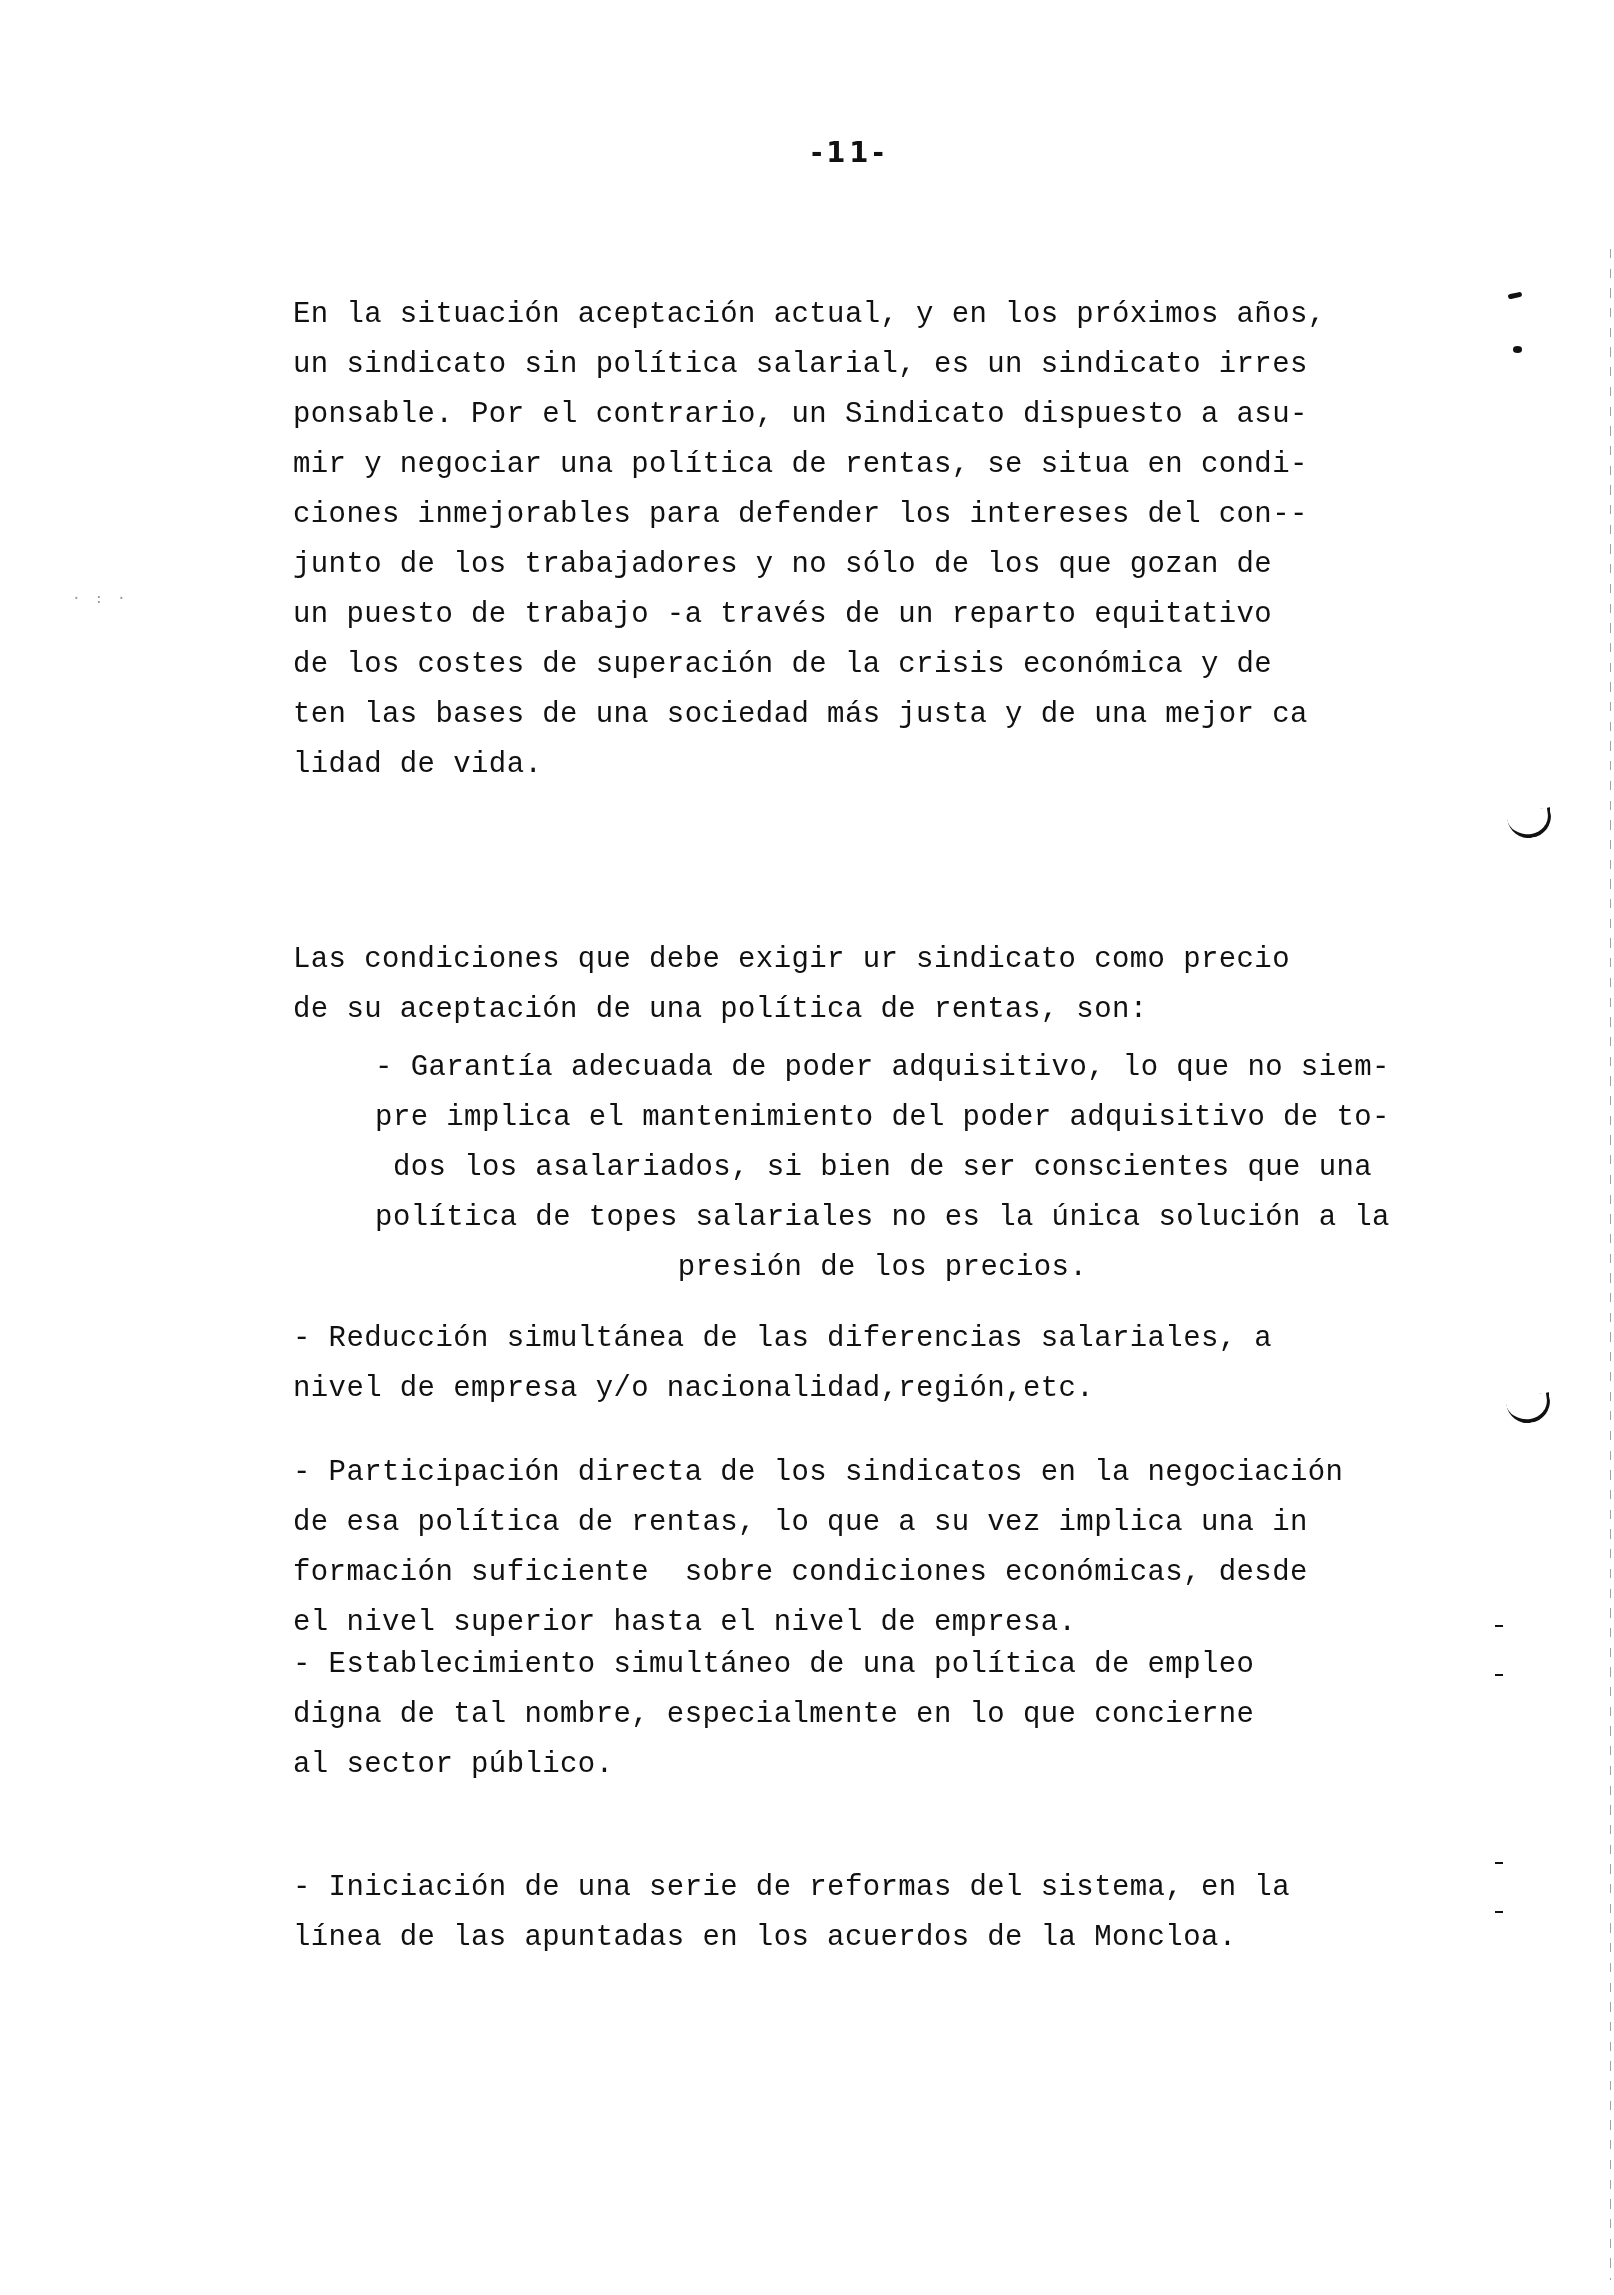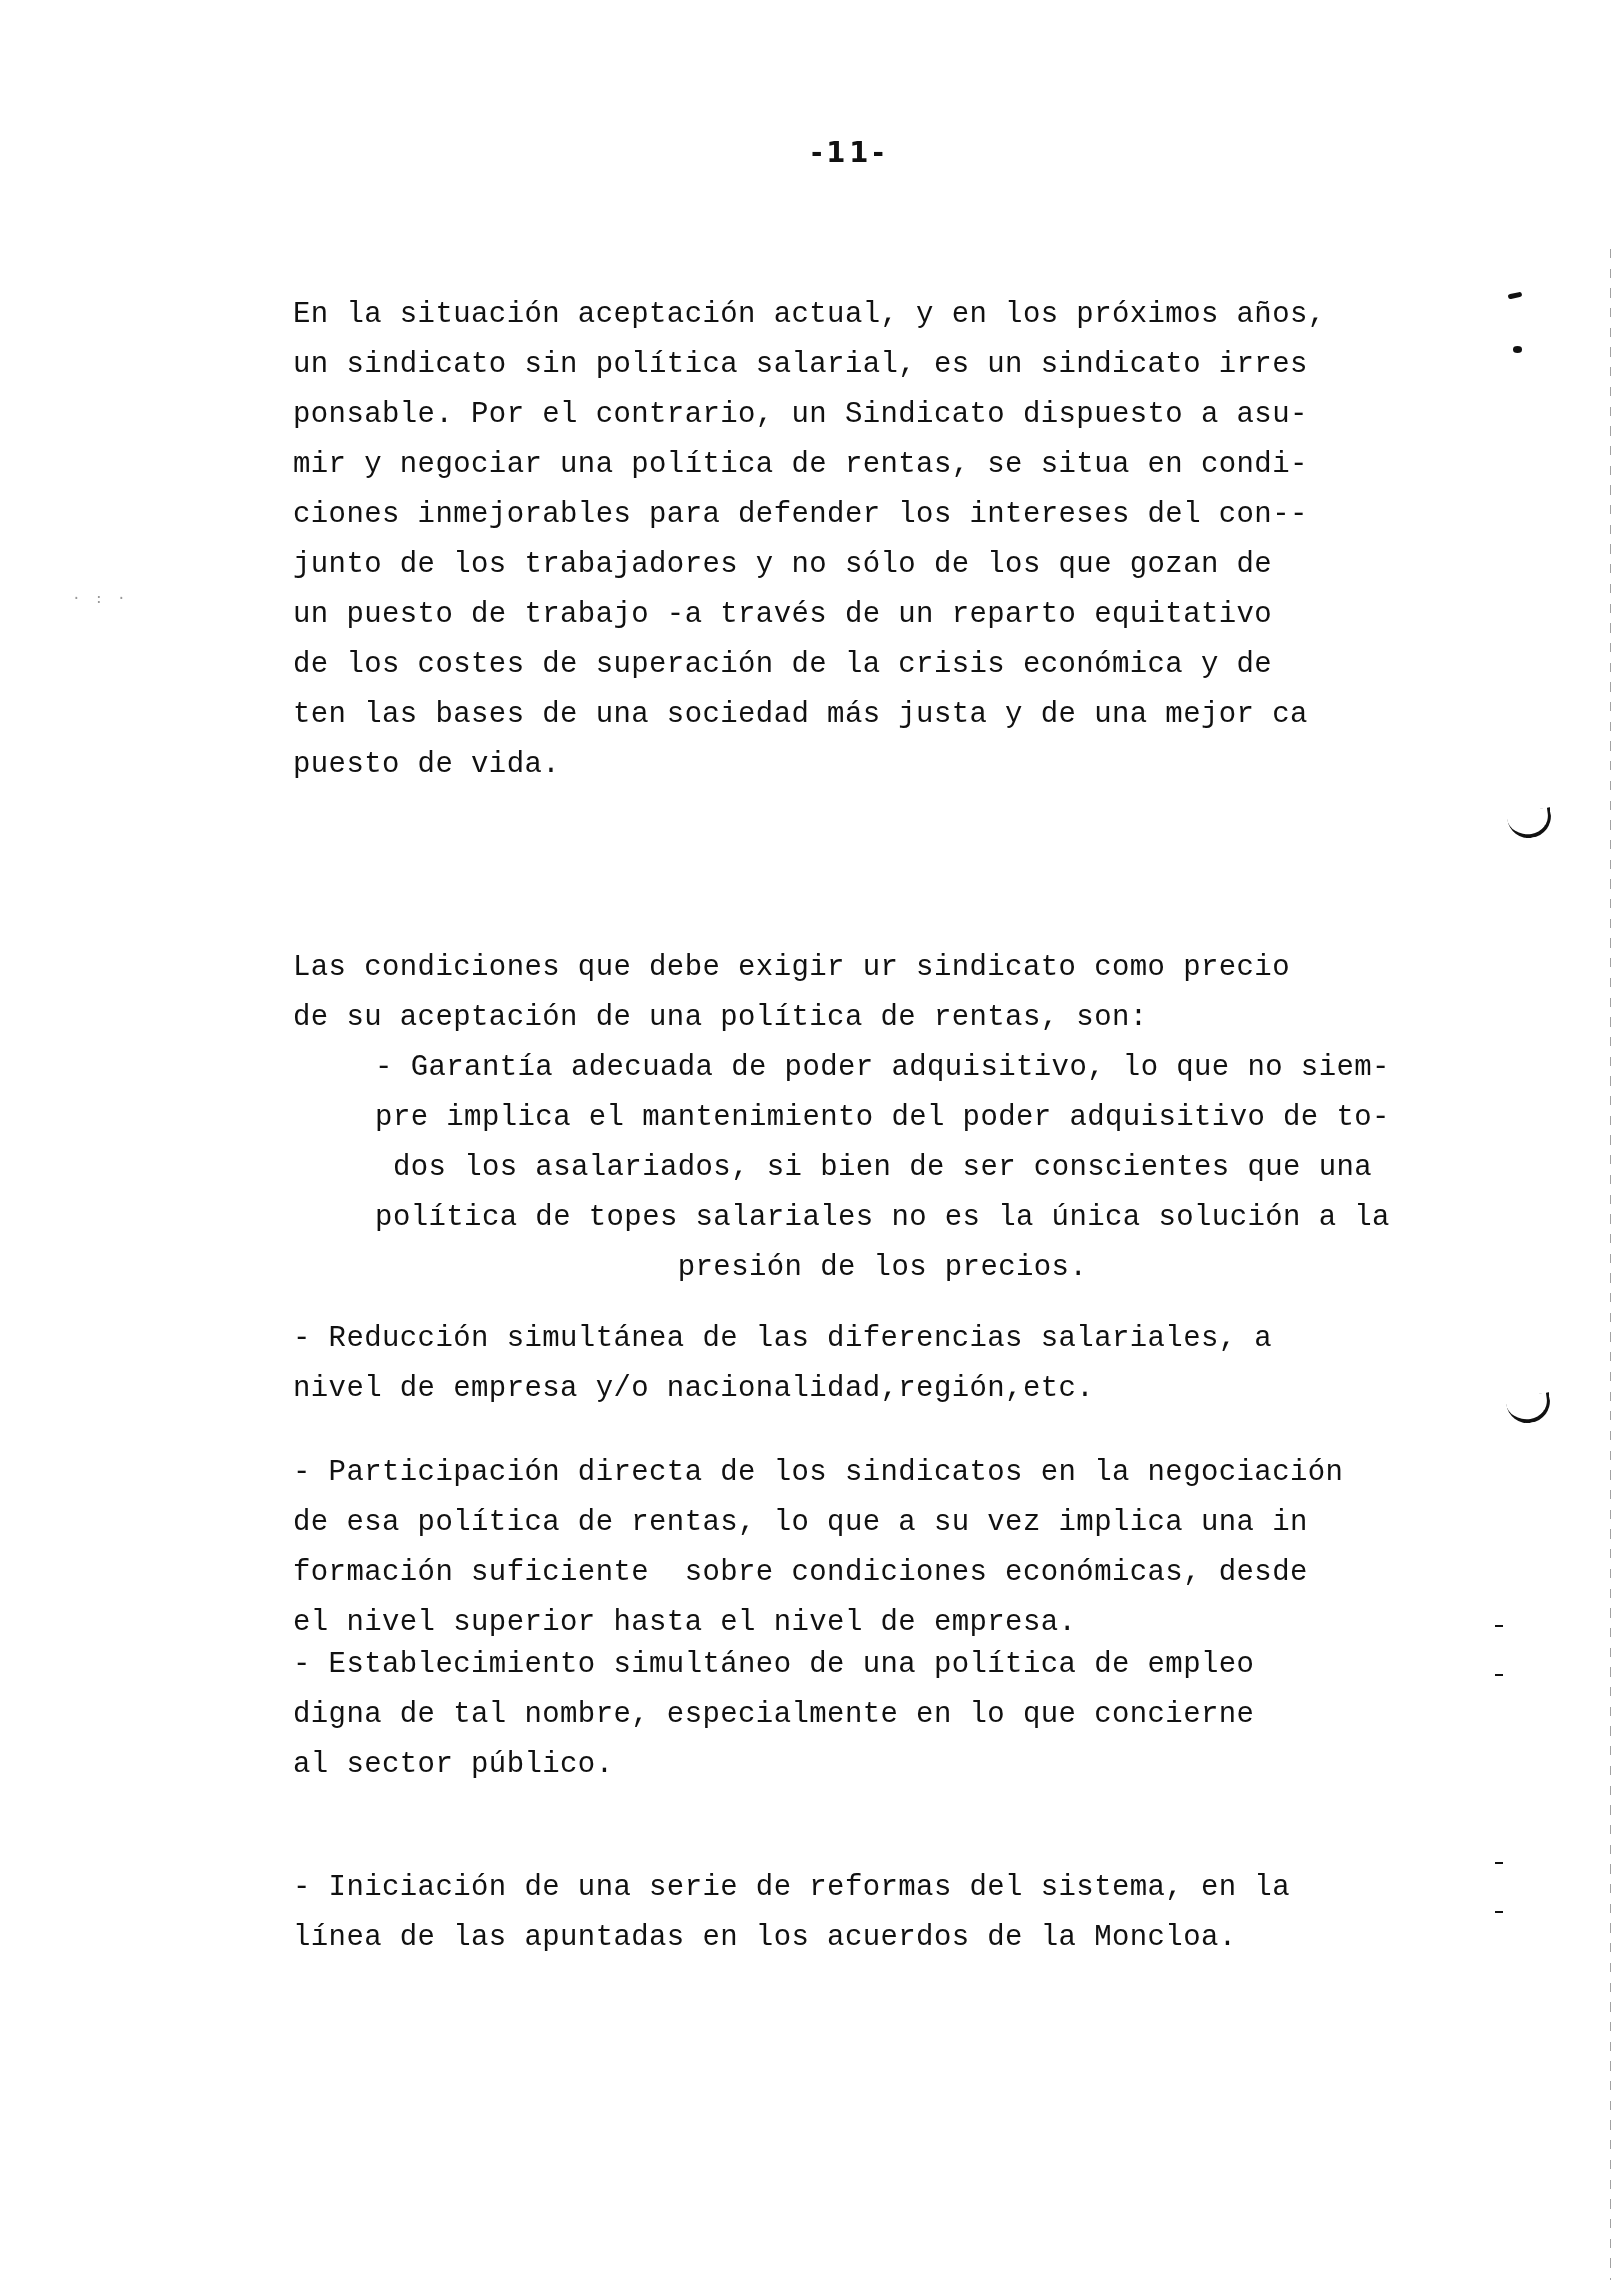--- a/index.html
+++ b/index.html
@@ -37,21 +37,21 @@
       width: 1179px;
     }
     .line {
       display: block;
       white-space: pre;
       font-size: 29px;
       line-height: 50px;
       letter-spacing: 0.4px;
     }
     .p1 { top: 290px; }
-    .p2 { top: 935px; margin-top: 8px; }
+    .p2 { top: 935px; }
     .item1 { top: 1043px; text-align: center; }
     .item2 { top: 1314px; }
     .item3 { top: 1448px; }
     .item4 { top: 1624px; margin-top: 16px; }
     .item5 { top: 1863px; }
 
     
     .mark {
       position: absolute;
       background: #111;
@@ -92,21 +92,21 @@
   <div class="block p1">
     <span class="line">En la situación aceptación actual, y en los próximos años,</span>
     <span class="line">un sindicato sin política salarial, es un sindicato irres</span>
     <span class="line">ponsable. Por el contrario, un Sindicato dispuesto a asu-</span>
     <span class="line">mir y negociar una política de rentas, se situa en condi-</span>
     <span class="line">ciones inmejorables para defender los intereses del con--</span>
     <span class="line">junto de los trabajadores y no sólo de los que gozan de</span>
     <span class="line">un puesto de trabajo -a través de un reparto equitativo</span>
     <span class="line">de los costes de superación de la crisis económica y de</span>
     <span class="line">ten las bases de una sociedad más justa y de una mejor ca</span>
-    <span class="line">puesto de vida.</span>
+    <span class="line">lidad de vida.</span>
   </div>
 
   <div class="block p2">
     <span class="line">Las condiciones que debe exigir ur sindicato como precio</span>
     <span class="line">de su aceptación de una política de rentas, son:</span>
   </div>
 
   <div class="block item1">
     <span class="line">- Garantía adecuada de poder adquisitivo, lo que no siem-</span>
     <span class="line">pre implica el mantenimiento del poder adquisitivo de to-</span>

